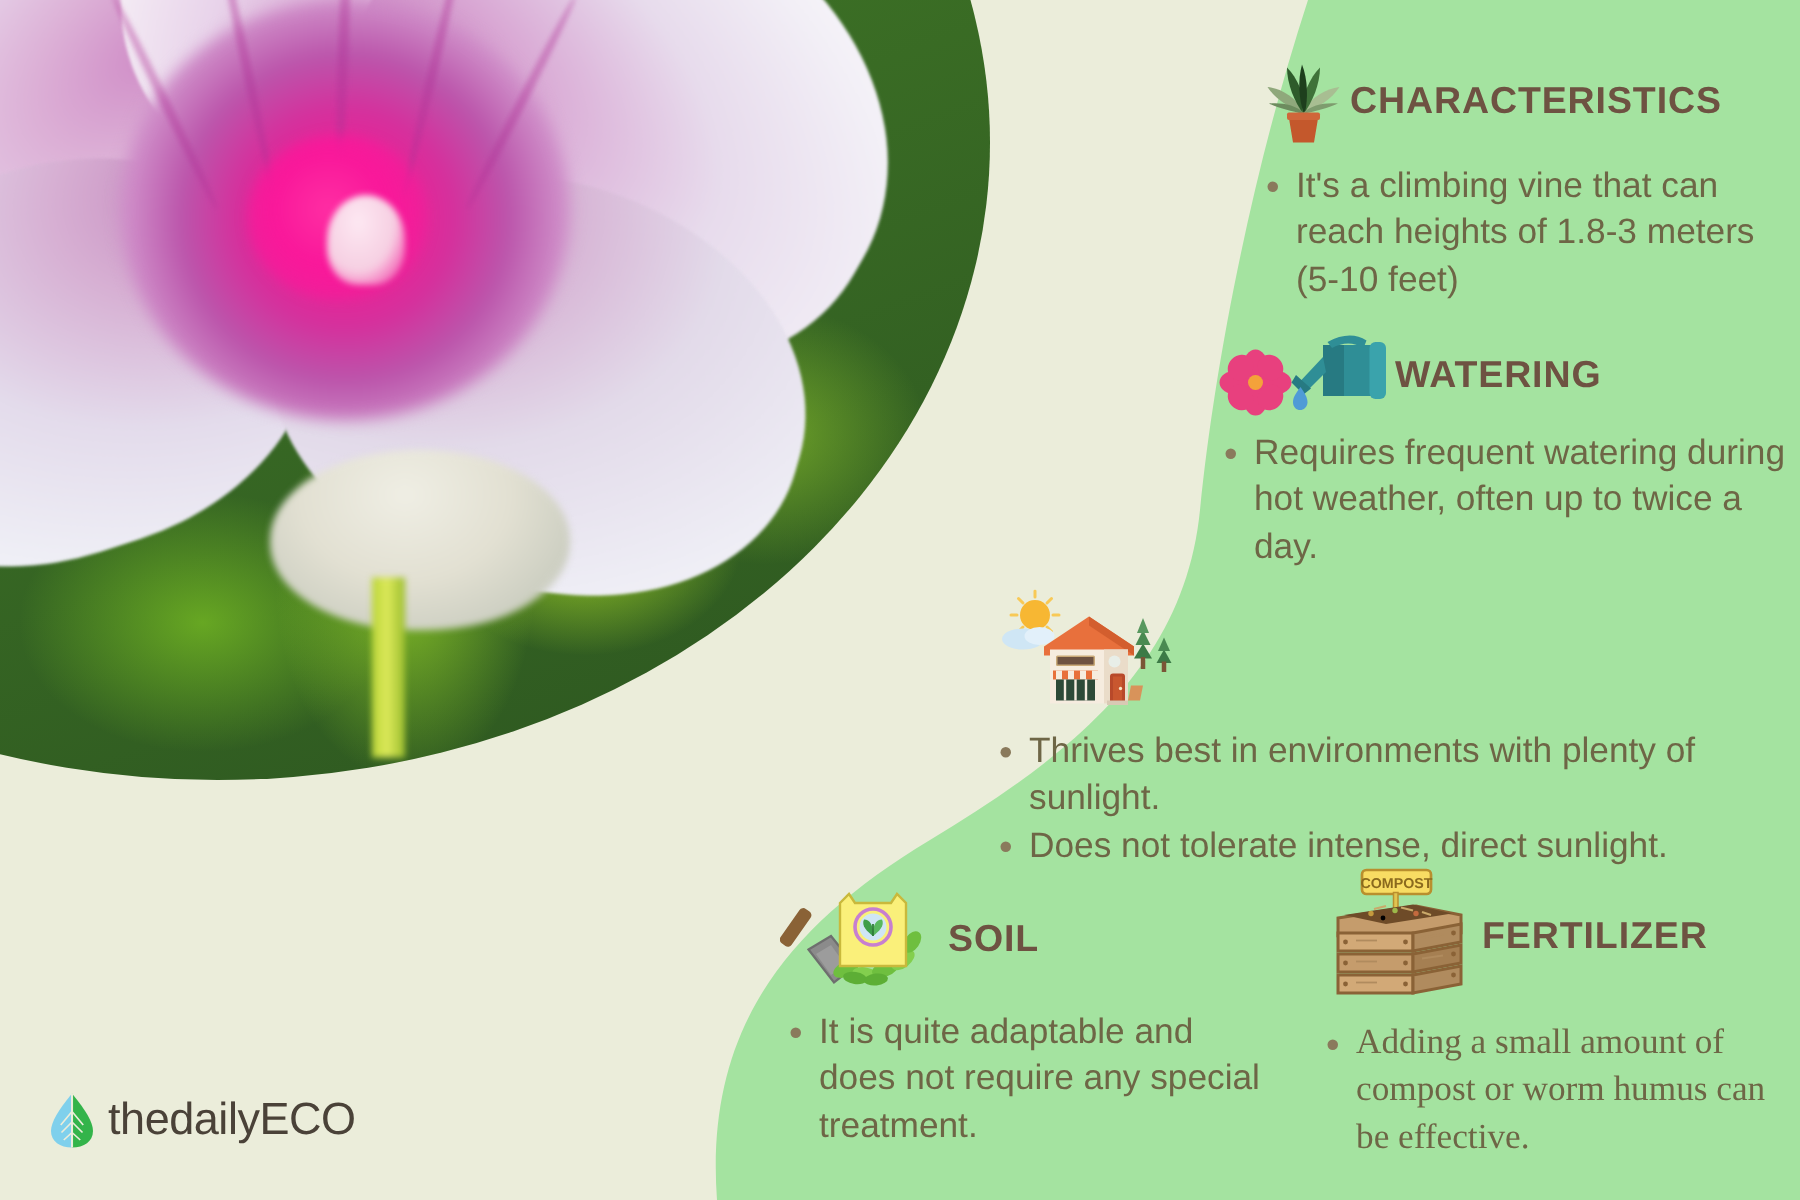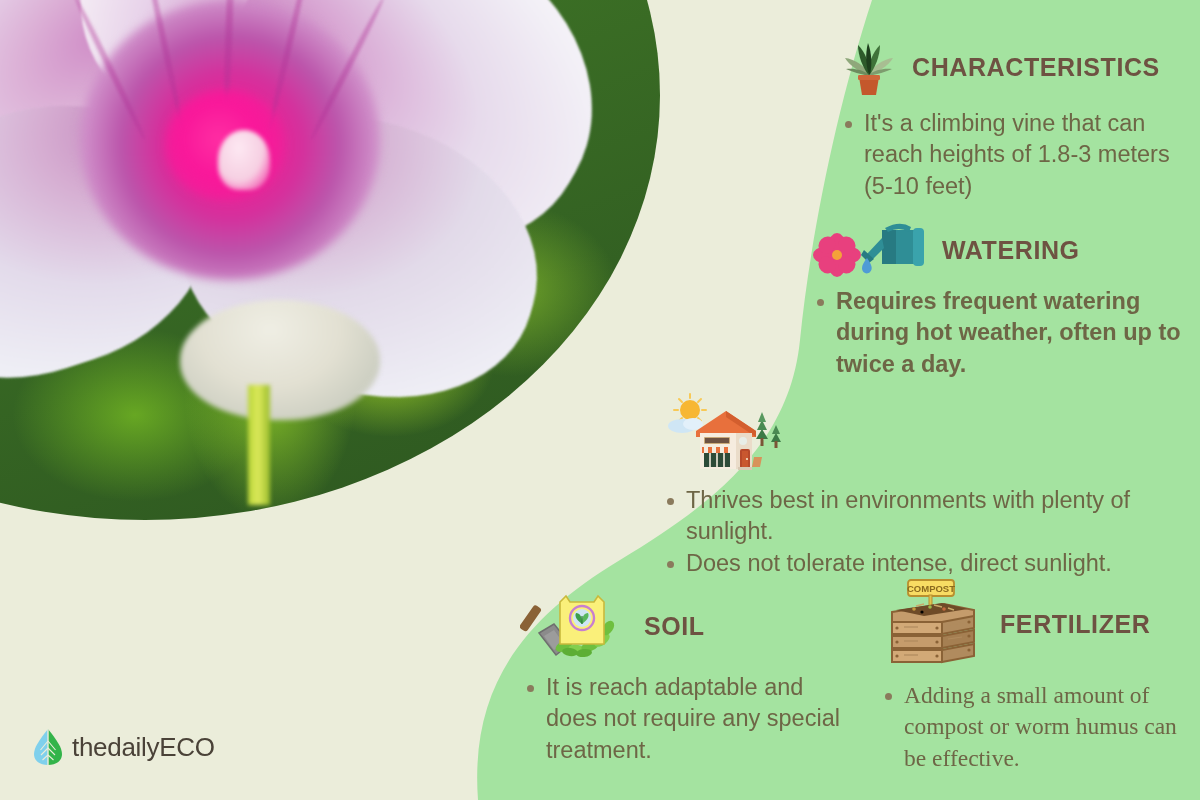--- a/index.html
+++ b/index.html
@@ -149,32 +149,31 @@
     text-transform: uppercase;
   }
   #logo-row {
     position: absolute;
     left: 33px; top: 728px;
     display: flex;
     align-items: center;
     gap: 9px;
   }
   #logo-text {
-    font-size: 26px;
+    font-size: 30px;
     color: #4A4238;
     letter-spacing: -0.3px;
     font-weight: 400;
   }
 
   
   .section { position: absolute; }
   .sec-head {
     display: flex;
     align-items: center;
-    gap: 12px;
   }
   .sec-title {
     font-size: 25px;
     font-weight: 700;
     color: #6E5242;
     letter-spacing: 0.6px;
     white-space: nowrap;
   }
   .sec-icon {
     display: block;
@@ -201,21 +200,21 @@
     background: #8A7A5C;
   }
 
   
   #sec-characteristics { left: 838px; top: 36px; width: 352px; }
   #sec-characteristics .sec-head { justify-content: flex-start; }
   #sec-characteristics ul { margin-top: 10px; }
 
   #sec-watering { left: 810px; top: 222px; width: 382px; }
   #sec-watering .sec-head { justify-content: flex-start; }
-  #sec-watering ul { margin-top: 8px; font-weight: bold; }
+  #sec-watering ul { margin-top: 8px; }
 
   #sec-light { left: 660px; top: 393px; width: 534px; }
   #sec-light ul { margin-top: 12px; }
 
   #sec-soil { left: 520px; top: 588px; width: 330px; }
   #sec-soil ul { margin-top: 8px; }
 
   #sec-fertilizer { left: 878px; top: 578px; width: 312px; }
   #sec-fertilizer ul { margin-top: 10px; font-family: Liberation Serif, serif; }
 </style>
@@ -403,21 +402,21 @@
           <circle cx="62" cy="30" r="12" fill="none" stroke="#C77FD0" stroke-width="2.4"></circle>
           <circle cx="62" cy="30" r="9" fill="#CFE6F5"></circle>
           <path d="M62 36 C 58 33, 54 29, 56 25 C 60 25, 62 29, 62 34 Z" fill="#3D9E4A"></path>
           <path d="M62 36 C 66 33, 70 29, 68 25 C 64 25, 62 29, 62 34 Z" fill="#58B85F"></path>
           <line x1="62" y1="36" x2="62" y2="28" stroke="#2E7C38" stroke-width="1.2"></line>
         </g>
       </svg>
       <span class="sec-title">SOIL</span>
     </div>
     <ul class="bullets">
-      <li>It is reach adaptable and does not require any special treatment.</li>
+      <li>It is quite adaptable and does not require any special treatment.</li>
     </ul>
   </div>
 
   <div class="section" id="sec-fertilizer">
     <div class="sec-head">
       <svg class="sec-icon" width="110" height="92" viewBox="0 0 110 92">
         <g>
           <rect x="30" y="2" width="46" height="16" rx="3" fill="#F8DC63" stroke="#B98F2E" stroke-width="1.8"></rect>
           <text x="53" y="14" font-family="'Liberation Sans', sans-serif" font-size="9.5" font-weight="700" fill="#8A6A1E" text-anchor="middle">COMPOST</text>
           <rect x="51" y="17" width="3" height="12" fill="#E0C451" stroke="#B98F2E" stroke-width="1"></rect>

